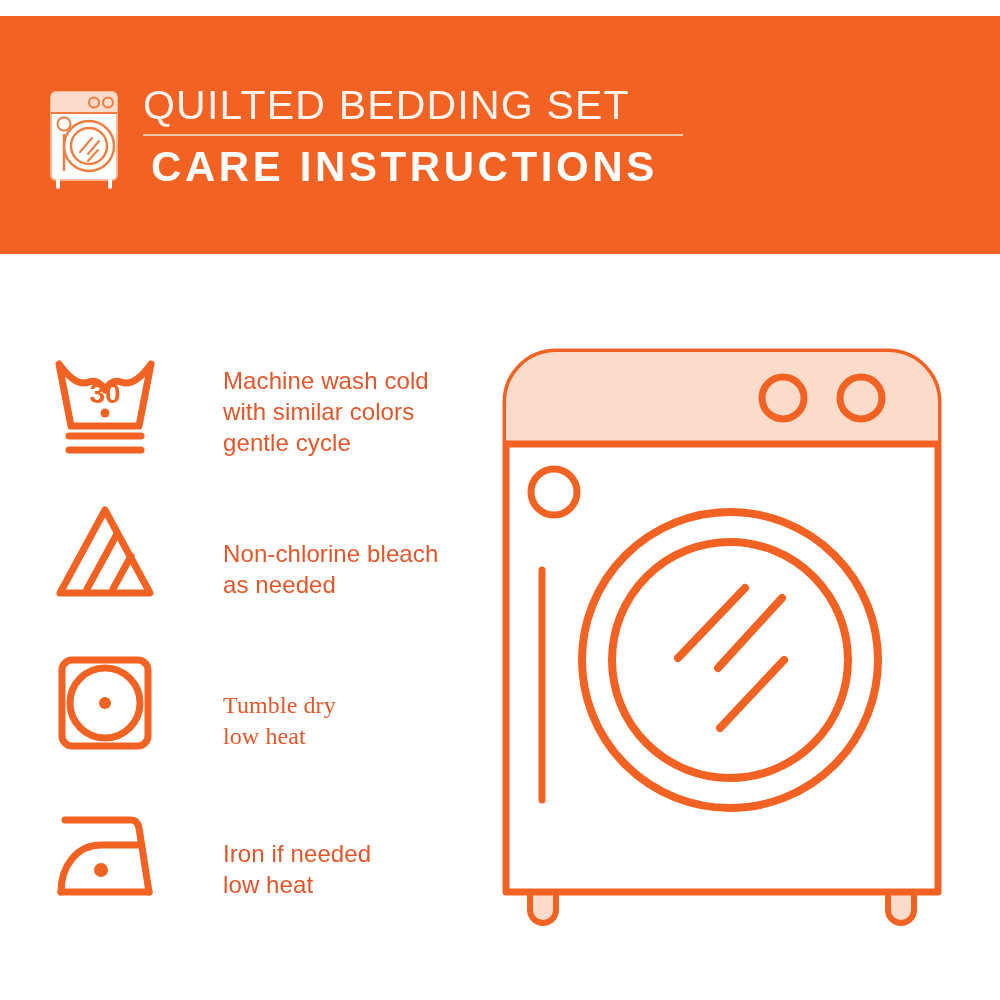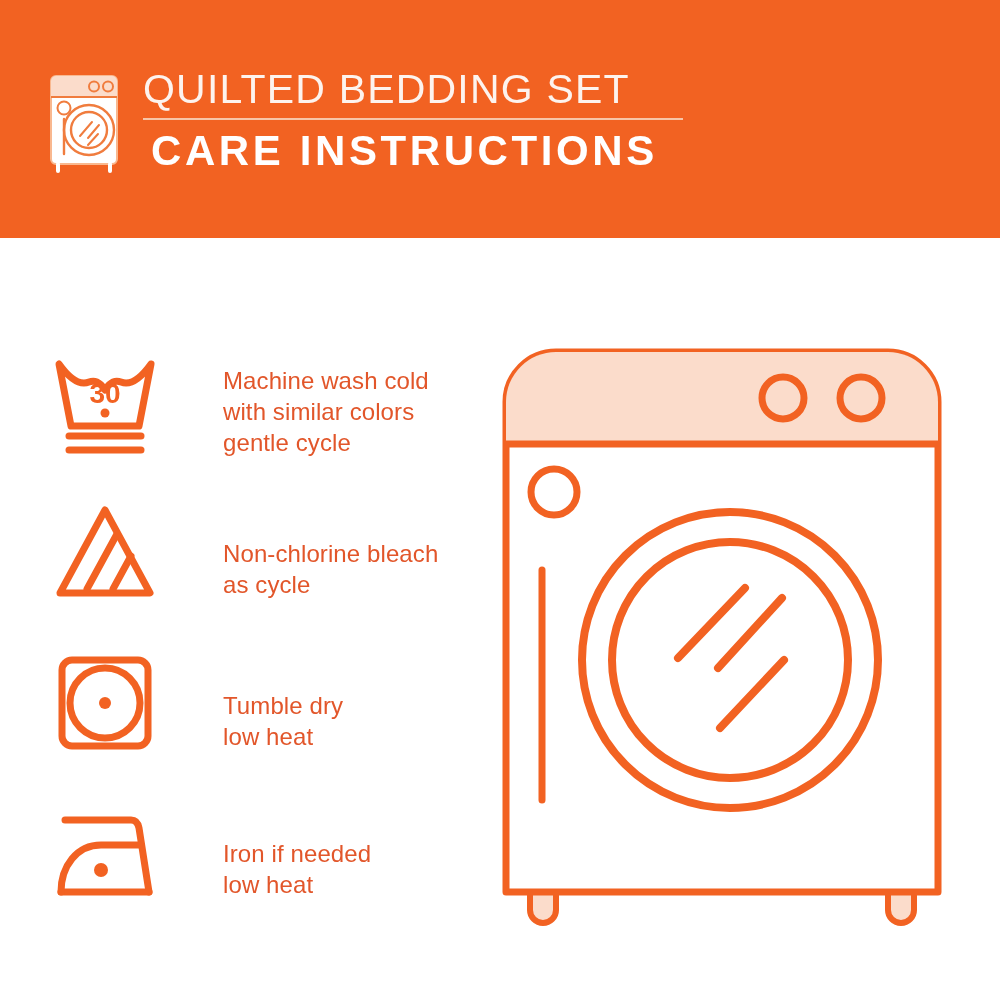--- a/index.html
+++ b/index.html
@@ -12,21 +12,21 @@
     width: 1000px;
     height: 1000px;
     background: #ffffff;
     overflow: hidden;
     font-family: "Liberation Sans", sans-serif;
   }
 
   
   #header-band {
     position: absolute;
-    left: 0; top: 0;
+    left: 0; top: 16px;
     width: 1000px;
     height: 238px;
     background: #F26222;
   }
   #header-logo {
     position: absolute;
     left: 44px;
     top: 72px;
     width: 86px;
     height: 104px;
@@ -81,21 +81,21 @@
     margin-left: 63px;
     color: #E2562A;
     font-size: 24px;
     line-height: 31px;
     font-weight: 500;
     letter-spacing: 0.1px;
     white-space: pre-line;
   }
   #row-wash   { top: 340px; height: 118px; }
   #row-bleach { top: 490px; height: 110px; }
-  #row-dry    { top: 640px; height: 112px; }
+  #row-dry    { top: 640px; height: 112px; font-family: Liberation Serif, serif; }
   #row-iron   { top: 790px; height: 110px; }
 
   
   #machine-illustration {
     position: absolute;
     left: 492px;
     top: 330px;
     width: 460px;
     height: 610px;
   }
@@ -148,21 +148,21 @@
 
   <div class="care-row" id="row-bleach">
     <div class="care-symbol">
       <svg width="104" height="96" viewBox="0 0 104 96">
         <path d="M52 6 L97 89 L7 89 Z" fill="none" stroke="#F26222" stroke-width="7" stroke-linejoin="round"></path>
         <line x1="34" y1="85" x2="64" y2="30" stroke="#F26222" stroke-width="7" stroke-linecap="round"></line>
         <line x1="60" y1="85" x2="78" y2="52" stroke="#F26222" stroke-width="7" stroke-linecap="round"></line>
       </svg>
     </div>
     <div class="care-label">Non-chlorine bleach
-as cycle</div>
+as needed</div>
   </div>
 
   <div class="care-row" id="row-dry">
     <div class="care-symbol">
       <svg width="98" height="98" viewBox="0 0 98 98">
         <rect x="6" y="6" width="86" height="86" rx="10" ry="10" fill="none" stroke="#F26222" stroke-width="7"></rect>
         <circle cx="49" cy="49" r="35" fill="none" stroke="#F26222" stroke-width="7"></circle>
         <circle cx="49" cy="49" r="6" fill="#F26222"></circle>
       </svg>
     </div>

